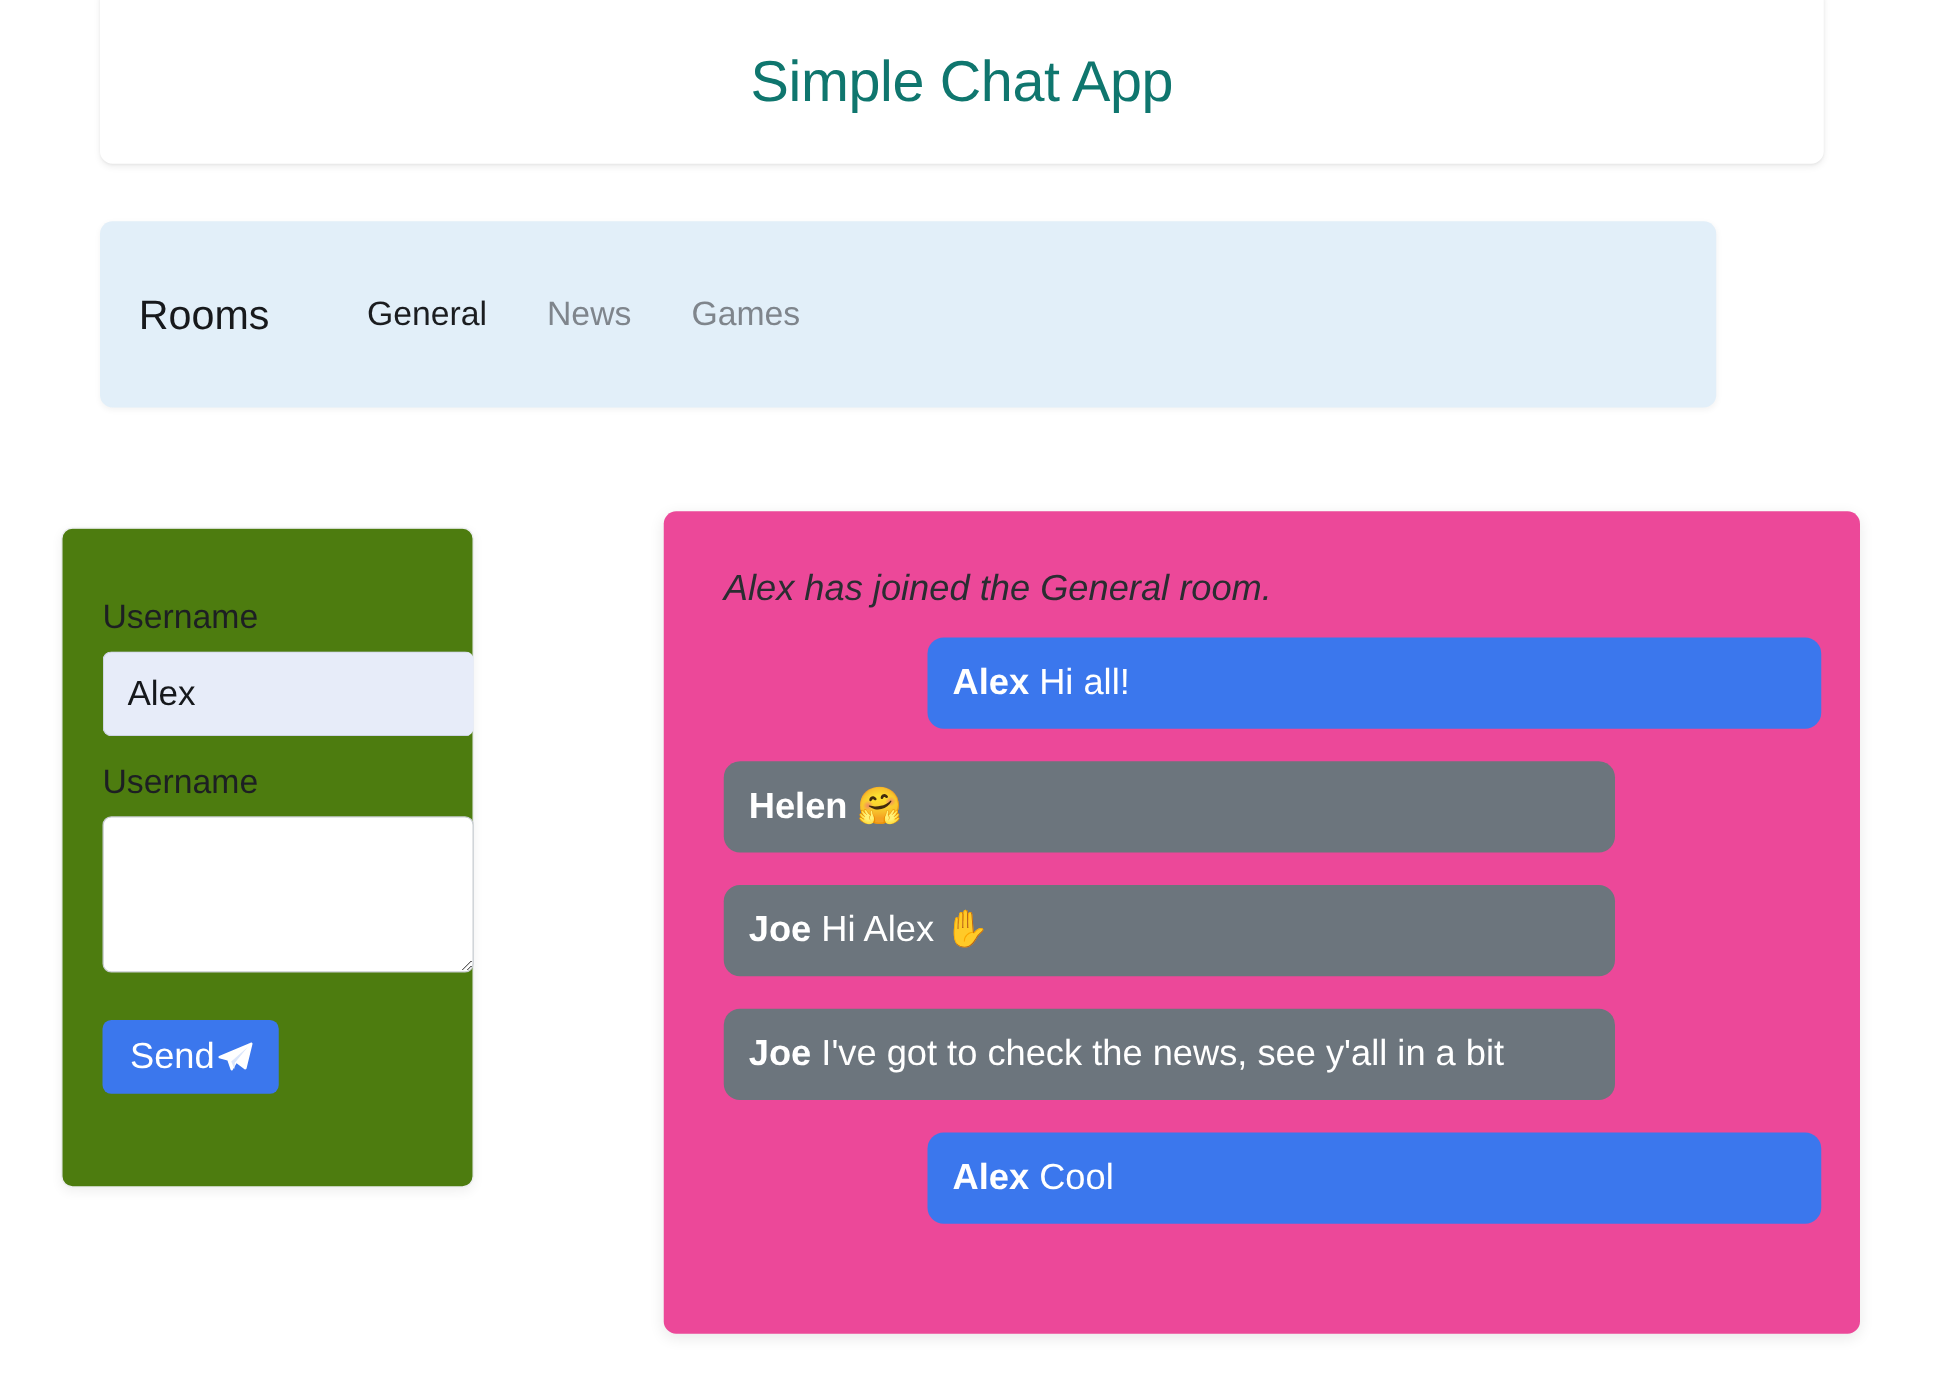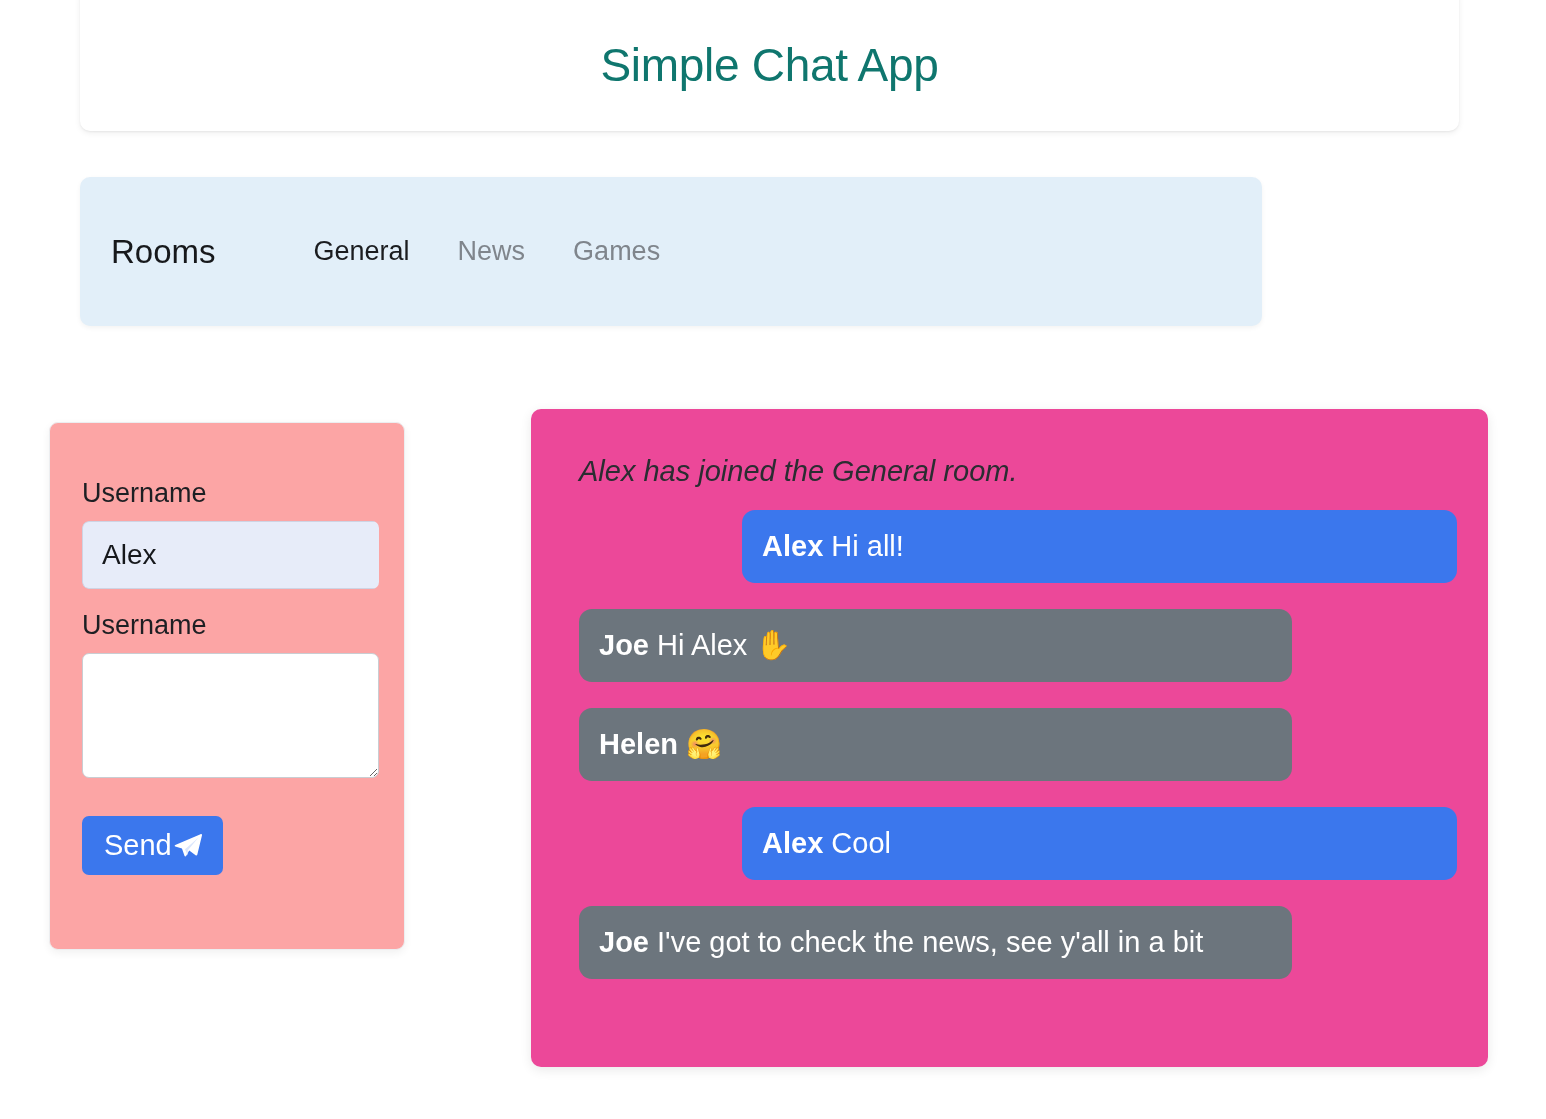--- a/index.html
+++ b/index.html
@@ -27,27 +27,26 @@
     font-weight: normal;
     color: #0f766e;
     letter-spacing: -0.3px;
     margin-top: 10px;
   }
 
   
   .rooms-nav {
     position: absolute;
     left: 80px; top: 177px;
-    width: 1182px; height: 149px;
+    width: 1293px; height: 149px;
     background: #e2eff9;
     border-radius: 10px;
     box-shadow: 0 2px 5px rgba(0,0,0,0.05);
     display: flex; align-items: center;
     padding-left: 31px;
-    gap: 20px;
   }
   .rooms-brand {
     font-size: 33px;
     color: #17191c;
     margin-right: 54px;
     white-space: nowrap;
   }
   .rooms-links { display: flex; align-items: center; gap: 0px; }
   .room-link {
     font-size: 27px;
@@ -56,22 +55,22 @@
     white-space: nowrap;
     cursor: pointer;
   }
   .room-link.active { color: #1b1d20; }
   .room-link.muted  { color: #7f858c; }
 
   
   .sidebar-card {
     position: absolute;
     left: 49px; top: 422px;
-    width: 356px; height: 528px;
-    background: #fca5a5;
+    width: 330px; height: 528px;
+    background: #4d7c0f;
     border: 1px solid #eceef0;
     border-radius: 9px;
     box-shadow: 0 3px 9px rgba(0,0,0,0.06);
     padding: 34px 32px;
   }
   .field-label {
     font-size: 27px;
     color: #1d1f23;
     margin: 21px 0 12px 0;
     display: block;
@@ -202,41 +201,41 @@
 
     <div class="msg-row right">
       <div class="bubble self">
         <span class="author">Alex</span> 
         <span>Hi all!</span>
       </div>
     </div>
 
     <div class="msg-row left">
       <div class="bubble other">
+        <span class="author">Helen</span> 
+        <span>🤗</span>
+      </div>
+    </div>
+
+    <div class="msg-row left">
+      <div class="bubble other">
         <span class="author">Joe</span> 
         <span>Hi Alex ✋</span>
       </div>
     </div>
 
     <div class="msg-row left">
       <div class="bubble other">
-        <span class="author">Helen</span> 
-        <span>🤗</span>
+        <span class="author">Joe</span> 
+        <span>I've got to check the news, see y'all in a bit</span>
       </div>
     </div>
 
     <div class="msg-row right">
       <div class="bubble self">
         <span class="author">Alex</span> 
         <span>Cool</span>
       </div>
     </div>
 
-    <div class="msg-row left">
-      <div class="bubble other">
-        <span class="author">Joe</span> 
-        <span>I've got to check the news, see y'all in a bit</span>
-      </div>
-    </div>
-
   </div>
 
 </div>
 
 </body></html>

